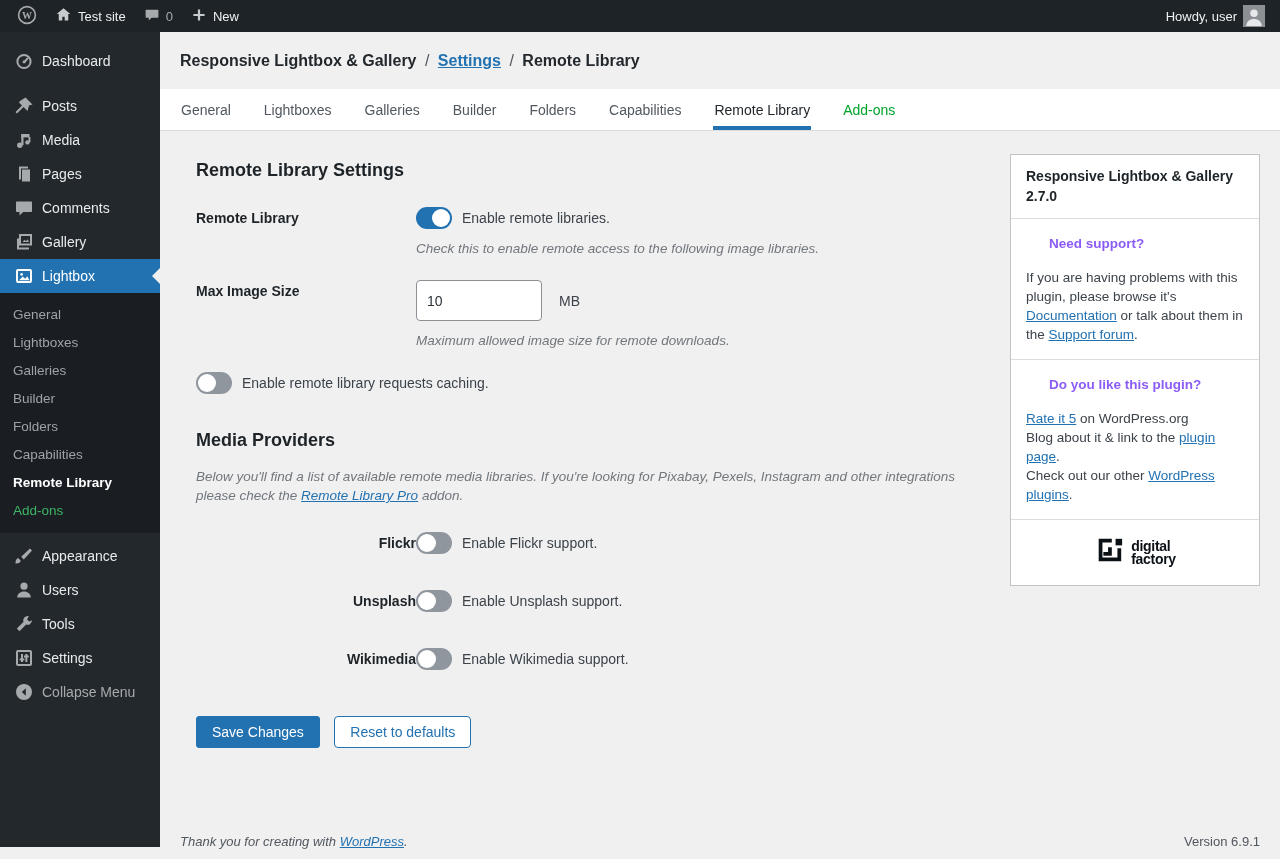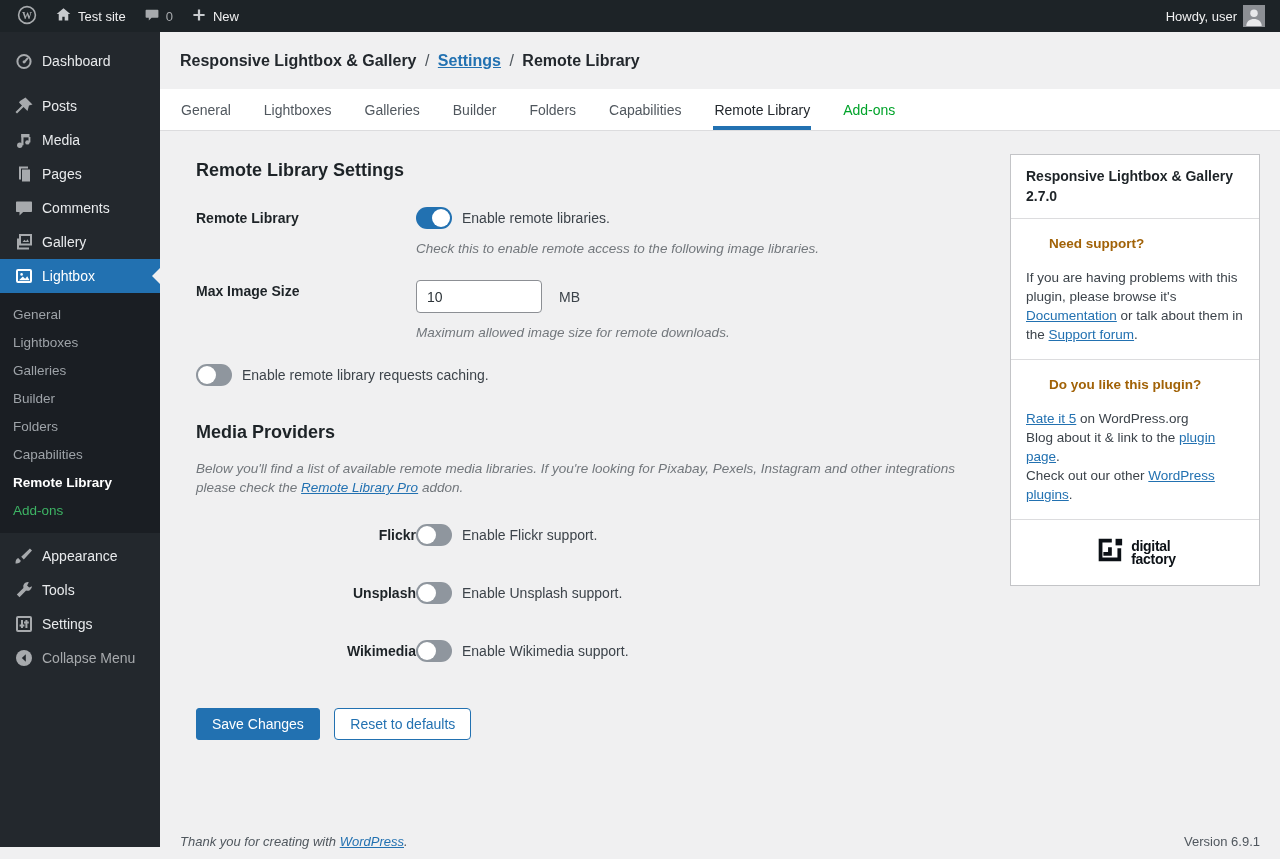--- a/index.html
+++ b/index.html
@@ -85,21 +85,21 @@
   .toggle-line { display:flex; align-items:center; gap:10px; font-size:14px; color:#3c434a; }
   .toggle { position:relative; display:inline-block; width:36px; height:22px; border-radius:11px; flex:0 0 auto; cursor:pointer; }
   .toggle.on  { background:var(--accent-blue); }
   .toggle.off { background:var(--toggle-off-gray); }
   .toggle .knob { position:absolute; top:2px; width:18px; height:18px; border-radius:50%; background:#fff; }
   .toggle.on  .knob { right:2px; }
   .toggle.off .knob { left:2px; }
   .desc { font-style:italic; color:#72777c; font-size:13.5px; margin-top:12px; }
 
   .num-input {
-    width:126px; height:33px; border:1px solid #8c8f94; border-radius:4px;
+    width:126px; height:41px; border:1px solid #8c8f94; border-radius:4px;
     padding:0 10px; font-size:14px; color:#2c3338; background:#fff;
     font-family:"Liberation Sans", sans-serif;
   }
   .unit { font-size:14px; color:#3c434a; margin-left:7px; }
 
   .intro { font-style:italic; color:#72777c; font-size:13.5px; line-height:19px; margin:0 0 27px; max-width:800px; }
   .intro a { color:var(--link-blue); text-decoration:underline; }
 
   .row.provider { margin-bottom:36px;text-align:right; }
 
@@ -111,21 +111,21 @@
   
   .widget {
     width:250px; flex:0 0 250px; margin:23px 20px 0 0;
     background:#fff; border:1px solid #c3c4c7; font-size:13.5px; color:#3c434a;
   }
   .widget-header {
     padding:12px 15px; font-size:14px; font-weight:bold; color:#1d2327;
     line-height:1.4; border-bottom:1px solid #dcdcde;
   }
   .widget-section { padding:15px; border-bottom:1px solid #dcdcde; line-height:19px; }
-  .widget-section h4 { margin:0 0 15px; font-size:13.5px; font-weight:bold; color:#a16207;padding-left:23px; }
+  .widget-section h4 { margin:0 0 15px; font-size:13.5px; font-weight:bold; color:#8b5cf6;padding-left:23px; }
   .widget-section a { color:var(--link-blue); text-decoration:underline; }
   .widget-logo { padding:15px; display:flex; align-items:center; justify-content:center; gap:7px; }
   .logo-text { font-weight:bold; font-size:14px; line-height:13px; color:#0c1116; letter-spacing:-0.3px; }
 
   
   .footer {
     position:absolute; left:20px; right:20px; bottom:10px;
     display:flex; justify-content:space-between; align-items:center;
     font-size:13px; color:#50575e;
   }
@@ -269,20 +269,29 @@
   </div>
 
   <div class="menu-lower">
     <div class="menu-item">
       <span class="mi-icon">
         <svg width="20" height="20" viewBox="0 0 20 20" fill="currentColor">
             <path d="M2.5 17.5c2.3 0 3.8-1 4.3-2.8l-2.6-2.6c-1.8.5-2.7 2.4-2.7 5.4zM7.2 10.8l2.6 2.6L18 4.6 15.9 2.5z"></path>
           </svg>
       </span>
       <span>Appearance</span>
+    </div>
+    <div class="menu-item">
+      <span class="mi-icon">
+        <svg width="20" height="20" viewBox="0 0 20 20" fill="currentColor">
+            <circle cx="10" cy="6.2" r="3.6"></circle>
+            <path d="M3.2 17.5c0-3.7 3-6.1 6.8-6.1s6.8 2.4 6.8 6.1z"></path>
+          </svg>
+      </span>
+      <span>Users</span>
     </div>
     <div class="menu-item">
       <span class="mi-icon">
         <svg width="20" height="20" viewBox="0 0 20 20" fill="currentColor">
             <path d="M13.8 2a4.6 4.6 0 00-4.4 5.9L2.8 14.5l2.7 2.7 6.6-6.6A4.6 4.6 0 0018 6.3l-2.8 1.2-2.1-2.1L14.8 2.2z"></path>
           </svg>
       </span>
       <span>Tools</span>
     </div>
     <div class="menu-item">

